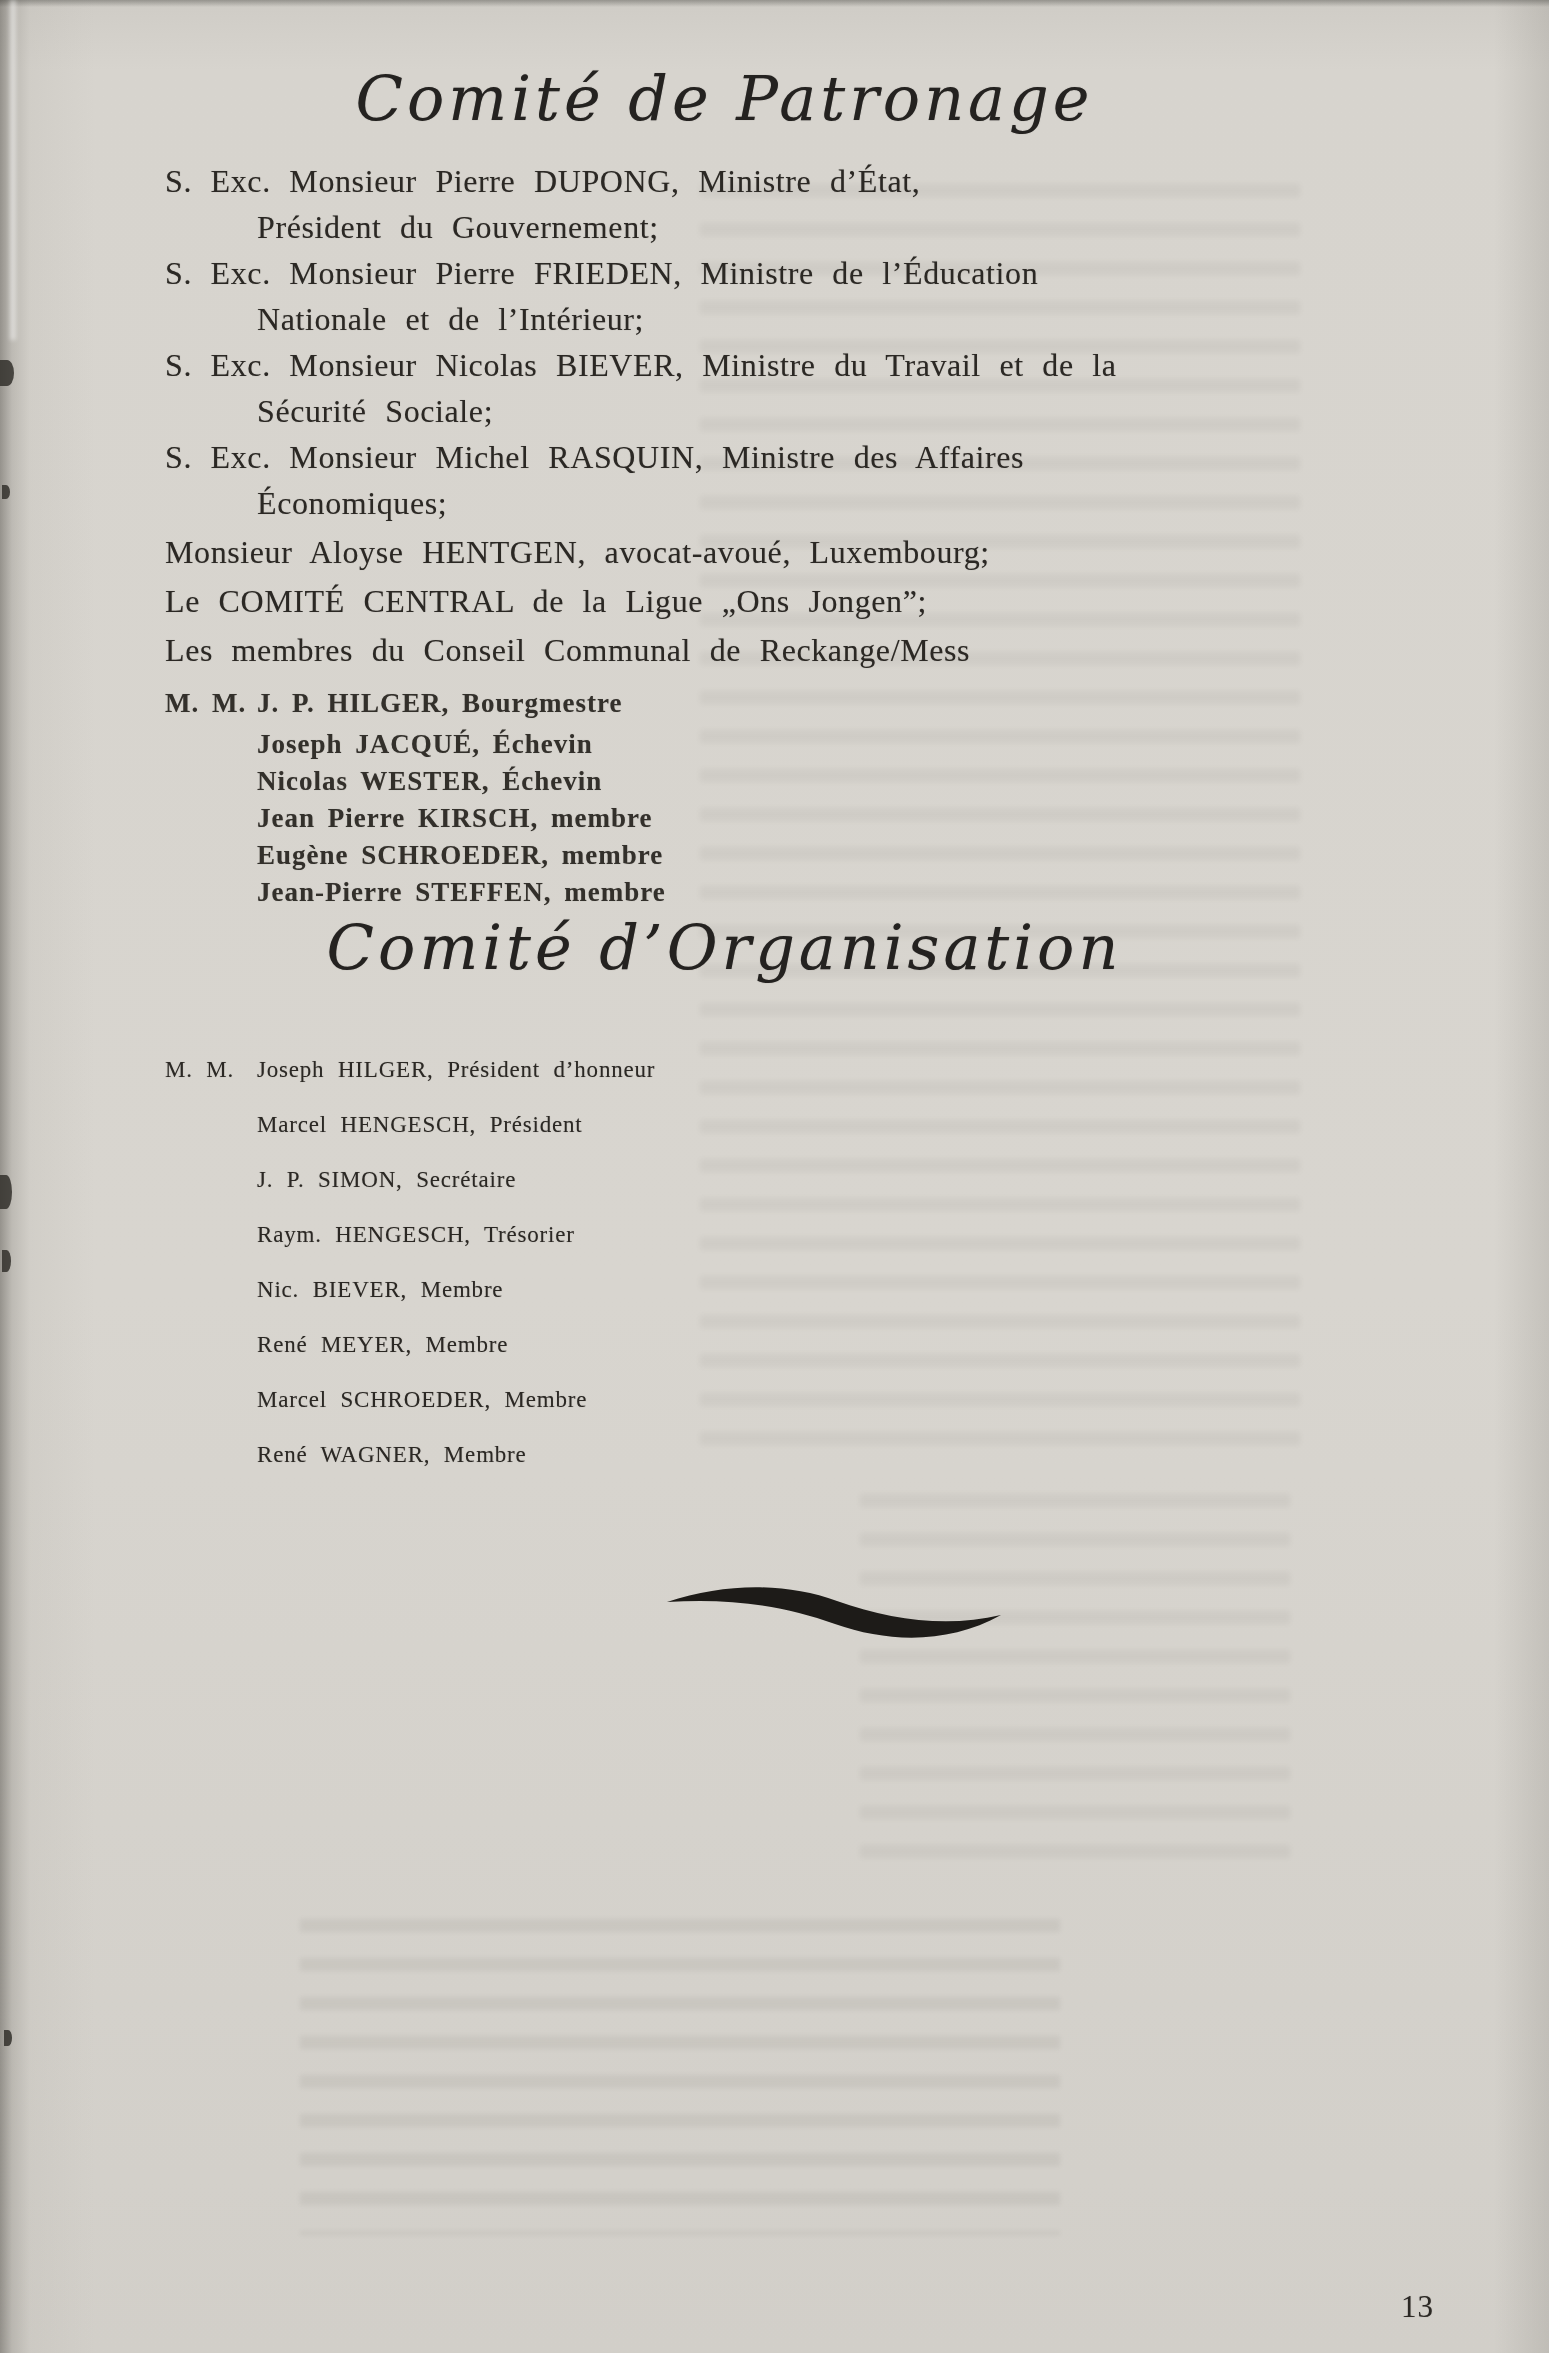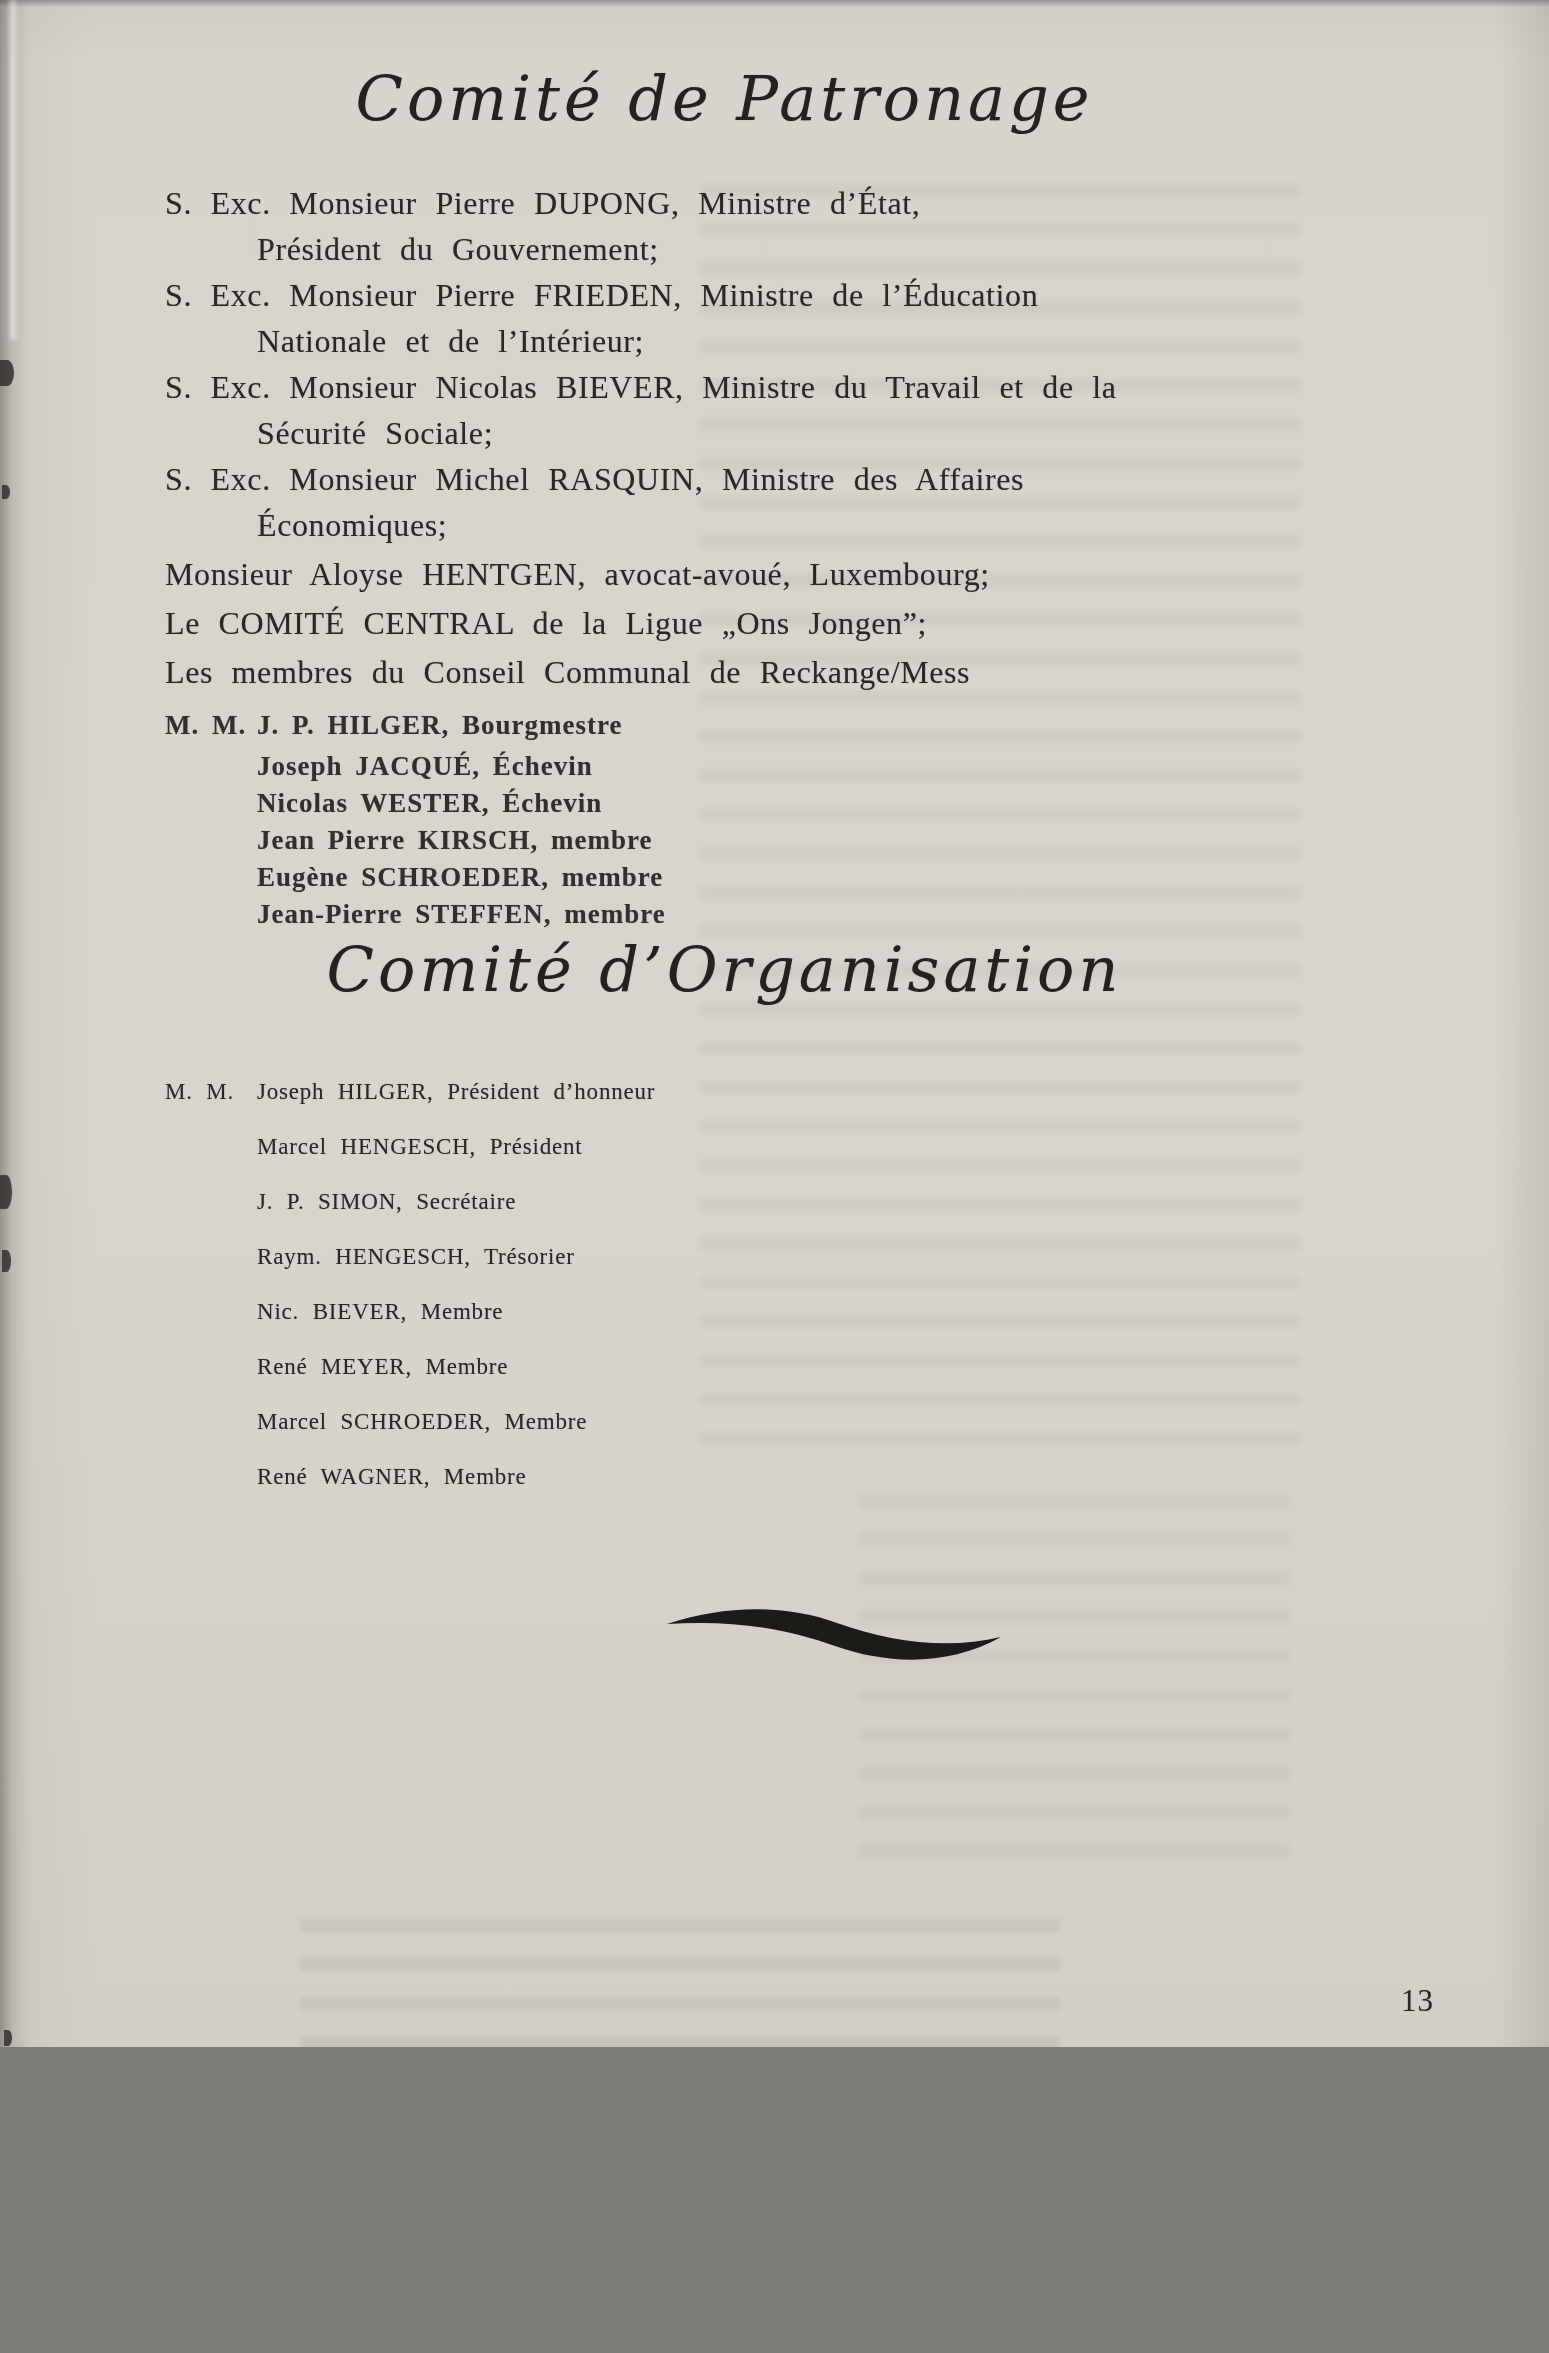--- a/index.html
+++ b/index.html
@@ -1,19 +1,19 @@
 <!DOCTYPE html>
 <html><head>
 <meta charset="utf-8">
 <style>
   * { margin:0; padding:0; box-sizing:border-box; }
   html, body { background:#7e7c78; }
   .page {
     position:relative;
-    width:1549px; height:2047px;
+    width:1549px; height:2353px;
     margin:0 auto;
     font-family:"Liberation Serif", serif;
     color:#2b2824;
     overflow:hidden;
     background:
       linear-gradient(90deg, rgba(95,92,86,0.55) 0px, rgba(140,137,130,0.35) 12px, rgba(185,182,175,0.22) 30px, rgba(214,211,205,0) 95px),
       linear-gradient(270deg, rgba(120,117,110,0.20) 0px, rgba(214,211,205,0) 55px),
       linear-gradient(180deg, #cfccc6 0%, #d7d4ce 3%, #d8d5cf 55%, #d2cfc9 100%);
   }
   .page::before {
@@ -35,21 +35,21 @@
     font-size:62px;
     letter-spacing:4px;
     text-align:center;
     color:#242220;
     transform:translateX(-55px);
     text-shadow:0 0 1px rgba(36,34,32,0.35);
   }
   .t1 { padding-top:62px; }
   .t2 { }
 
-  .entries { margin-top:45px; }
+  .entries { margin-top:23px; }
   .line {
     font-size:32px; line-height:46px;
     letter-spacing:0.6px; word-spacing:10px;
     white-space:nowrap;
     text-shadow:0 0 1px rgba(43,40,36,0.30);
   }
   .l2 { padding-left:92px; }
   .single { margin-top:3px; }
 
   .council { margin-top:8px; }

